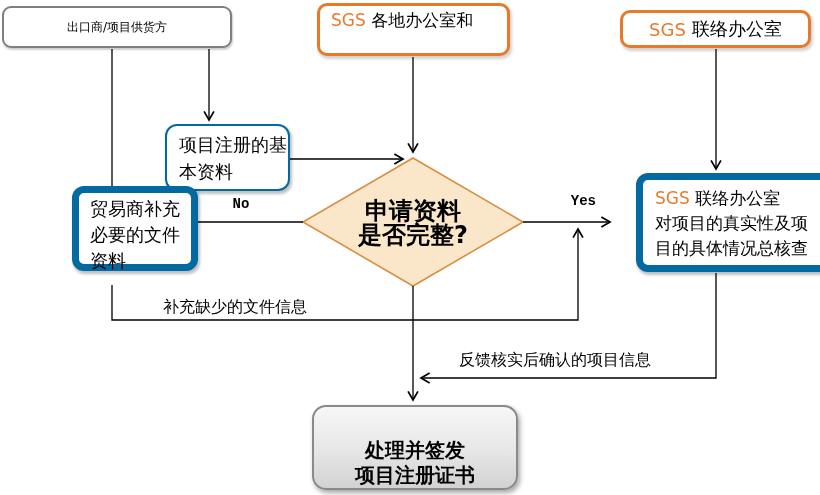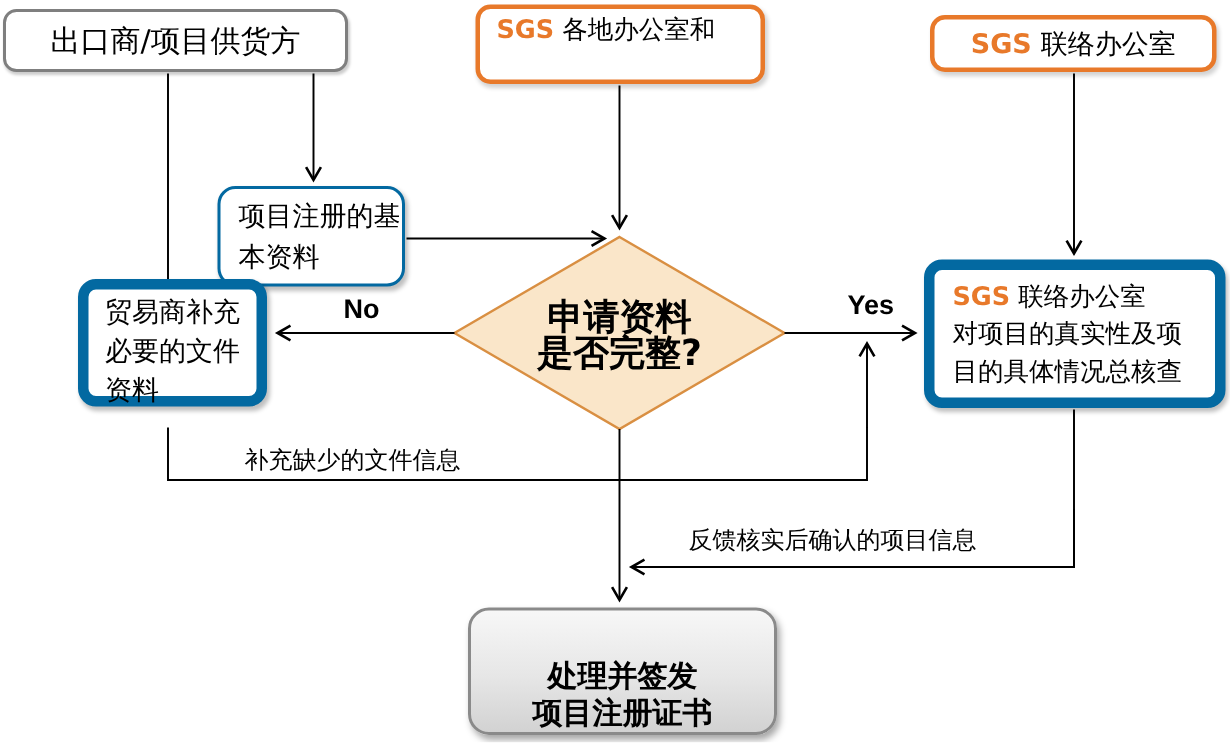--- a/index.html
+++ b/index.html
@@ -2,25 +2,25 @@
 <html><head>
 <meta charset="utf-8">
 <style>
   html,body{margin:0;padding:0;background:#fff;}
   .stage{
     position:relative;width:820px;height:495px;background:#ffffff;overflow:hidden;
     font-family:"DejaVu Sans","Liberation Sans",sans-serif;color:#000;
   }
   .connectors{position:absolute;left:0;top:0;width:820px;height:495px;}
   .node{position:absolute;box-sizing:border-box;background:#fff;}
-  .gray{border:7px solid #0369a1;border-radius:12px;box-shadow:1.5px 2.5px 3px rgba(0,0,0,0.25);}
+  .gray{border:7px solid #0369a1;border-radius:12px;box-shadow:1.5px 2.5px 3px rgba(0,0,0,0.25);margin-left:20px;}
   .orange{border:3px solid #e8792a;border-radius:10px;box-shadow:1.5px 2.5px 3px rgba(0,0,0,0.18);}
-  .brand{color:#e8792a;font-weight:bold;}
+  .brand{color:#e8792a;font-weight:normal;}
   .box-a{left:2px;top:6px;width:230px;height:42px;border:2px solid #7f7f7f;border-radius:9px;
-         display:flex;align-items:center;justify-content:center;font-size:20px;
+         display:flex;align-items:center;justify-content:center;font-size:12px;
          box-shadow:1px 2px 2px rgba(0,0,0,0.2);}
   .box-b{left:317px;top:3px;width:193px;height:53px;font-size:17px;line-height:23px;
          padding:3px 0 0 11px;}
   .box-c{left:620px;top:10px;width:191px;height:38px;display:flex;align-items:center;
          justify-content:center;font-size:18px;gap:6px;}
   .box-d{left:145px;top:124px;width:125px;height:67px;font-size:18px;line-height:27px;
          padding:5px 0 0 12px;border-width:2.5px;}
   .box-e{left:52px;top:186px;width:126px;height:85px;font-size:18px;line-height:26px;
          padding:3px 0 0 11px;}
   .box-f{left:616px;top:173px;width:201px;height:99px;font-size:17px;line-height:25px;
@@ -28,22 +28,22 @@
   .box-g{left:312px;top:405px;width:206px;height:85px;border:2px solid #8a8a8a;border-radius:14px;
          background:linear-gradient(#f7f7f7,#e6e6e6 55%,#d2d2d2);
          box-shadow:2px 3px 5px rgba(0,0,0,0.35);
          display:flex;flex-direction:column;align-items:center;justify-content:flex-end;
          font-size:20px;font-weight:bold;line-height:25px;}
   .diamond-text{position:absolute;left:338px;top:199px;width:150px;text-align:center;
          font-size:24px;font-weight:bold;line-height:24px;}
   .edge-label{position:absolute;font-size:16px;white-space:nowrap;}
   .lbl-supplement{left:163px;top:297px;}
   .lbl-feedback{left:459px;top:350px;}
-  .yn-label{position:absolute;font-family:Liberation Sans, sans-serif;
-         font-weight:bold;font-size:18px;}
+  .yn-label{position:absolute;font-family:Liberation Mono, monospace;
+         font-weight:bold;font-size:14px;}
   .lbl-no{left:212px;top:196px;width:58px;text-align:center;}
   .lbl-yes{left:534px;top:193px;width:62px;text-align:right;}
   .tline{display:block;}
 </style>
 </head>
 <body>
 
 <div class="stage">
 
   <svg class="connectors" width="820" height="495" viewBox="0 0 820 495">

